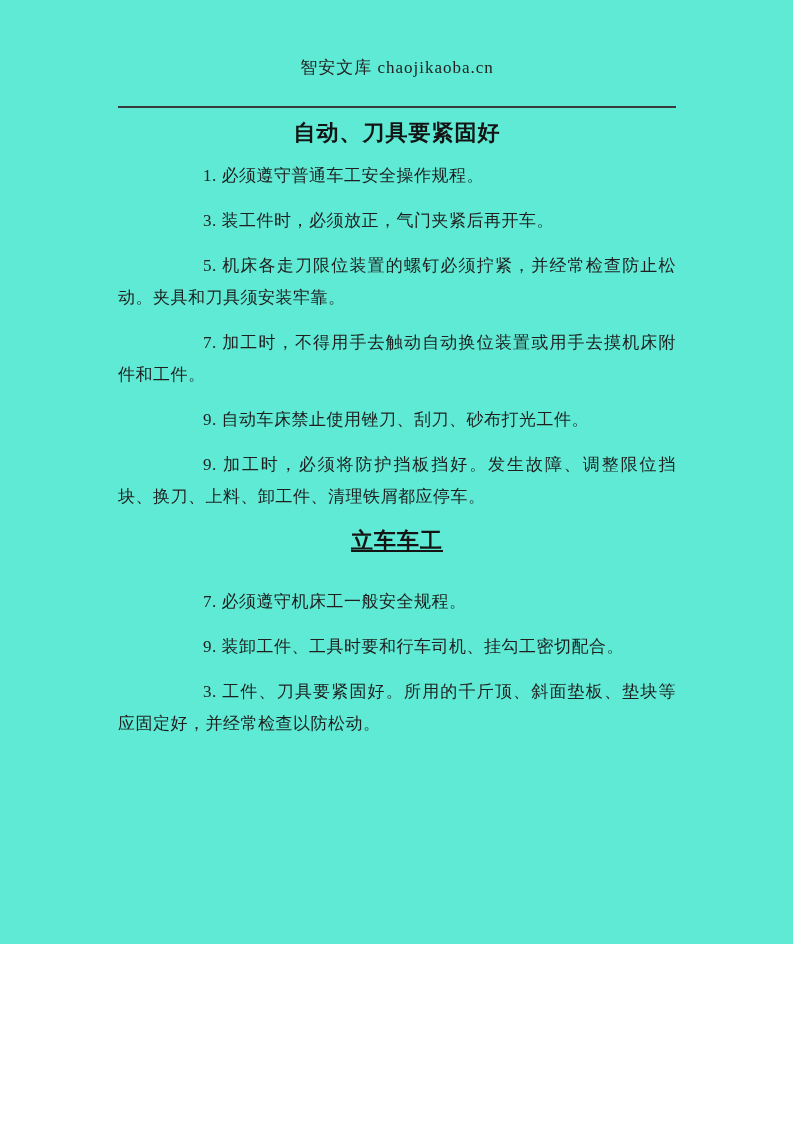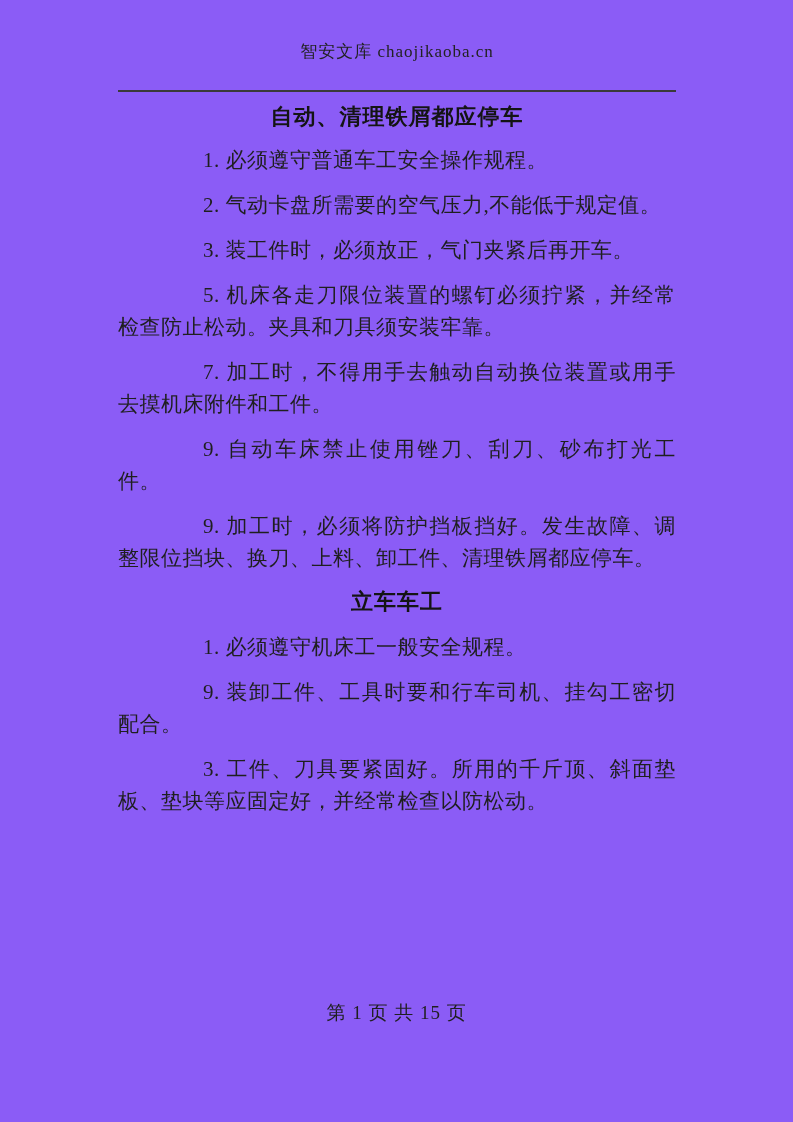--- a/index.html
+++ b/index.html
@@ -3,24 +3,24 @@
 <meta charset="utf-8">
 <style>
   html, body {
     margin: 0;
     padding: 0;
     background: #ffffff;
   }
   .page {
     position: relative;
     width: 793px;
-    height: 1122px;
-    background: #8b5cf6;
+    height: 944px;
+    background: #5eead4;
     box-sizing: border-box;
-    padding: 40px 117px 0 118px;
+    padding: 56px 117px 0 118px;
     font-family: "Liberation Serif", "DejaVu Serif", serif;
     color: #1f1f1f;
     overflow: hidden;
   }
   .site-header {
     text-align: center;
     font-size: 17px;
     line-height: 24px;
     letter-spacing: 1px;
     color: #222222;
@@ -34,24 +34,25 @@
   .doc-title {
     font-size: 22px;
     font-weight: bold;
     text-align: center;
     margin: 10px 0 12px 0;
     line-height: 30px;
     letter-spacing: 1px;
     color: #141414;
   }
   .doc-title.second {
-    margin: 0 0 14px 0;
+    margin: 0 0 30px 0;
+    text-decoration: underline;
   }
   .content p {
-    font-size: 21px;
+    font-size: 17px;
     line-height: 32px;
     letter-spacing: 0.5px;
     margin: 0 0 13px 0;
     text-indent: 85px;
     text-align: justify;
     color: #1f1f1f;
   }
   .page-footer {
     position: absolute;
     left: 0;
@@ -67,33 +68,32 @@
 <body>
 
 <div class="page">
 
   <div class="site-header">智安文库  chaojikaoba.cn</div>
 
   <hr class="rule">
 
   <div class="content">
 
-    <h1 class="doc-title">自动、清理铁屑都应停车</h1>
+    <h1 class="doc-title">自动、刀具要紧固好</h1>
 
     <p>1. 必须遵守普通车工安全操作规程。</p>
-    <p>2. 气动卡盘所需要的空气压力,不能低于规定值。</p>
     <p>3. 装工件时，必须放正，气门夹紧后再开车。</p>
     <p>5. 机床各走刀限位装置的螺钉必须拧紧，并经常检查防止松动。夹具和刀具须安装牢靠。</p>
     <p>7. 加工时，不得用手去触动自动换位装置或用手去摸机床附件和工件。</p>
     <p>9. 自动车床禁止使用锉刀、刮刀、砂布打光工件。</p>
     <p>9. 加工时，必须将防护挡板挡好。发生故障、调整限位挡块、换刀、上料、卸工件、清理铁屑都应停车。</p>
 
     <h2 class="doc-title second">立车车工</h2>
 
-    <p>1. 必须遵守机床工一般安全规程。</p>
+    <p>7. 必须遵守机床工一般安全规程。</p>
     <p>9. 装卸工件、工具时要和行车司机、挂勾工密切配合。</p>
     <p>3. 工件、刀具要紧固好。所用的千斤顶、斜面垫板、垫块等应固定好，并经常检查以防松动。</p>
 
   </div>
 
   <div class="page-footer">第 1 页 共 15 页</div>
 
 </div>
 
 </body></html>

